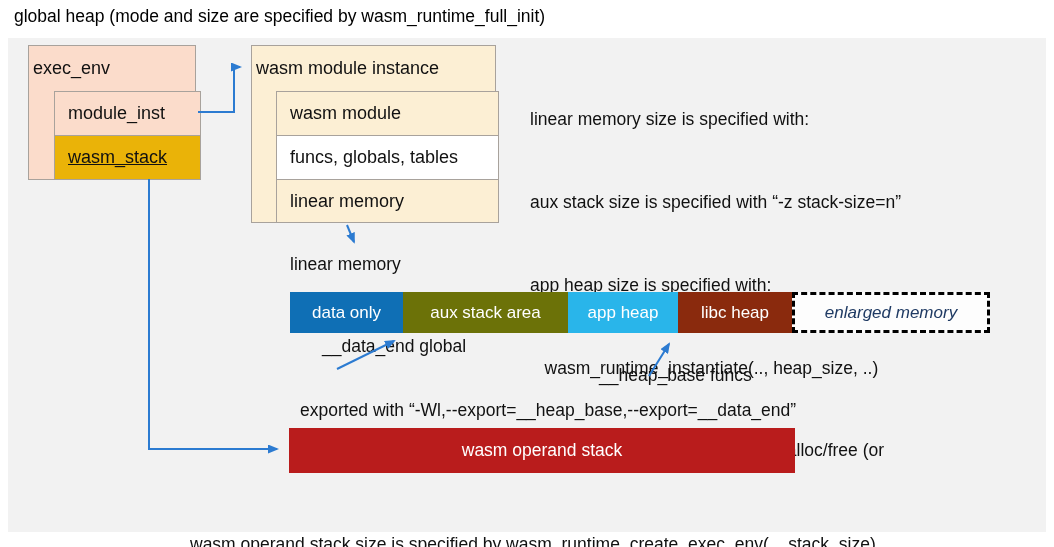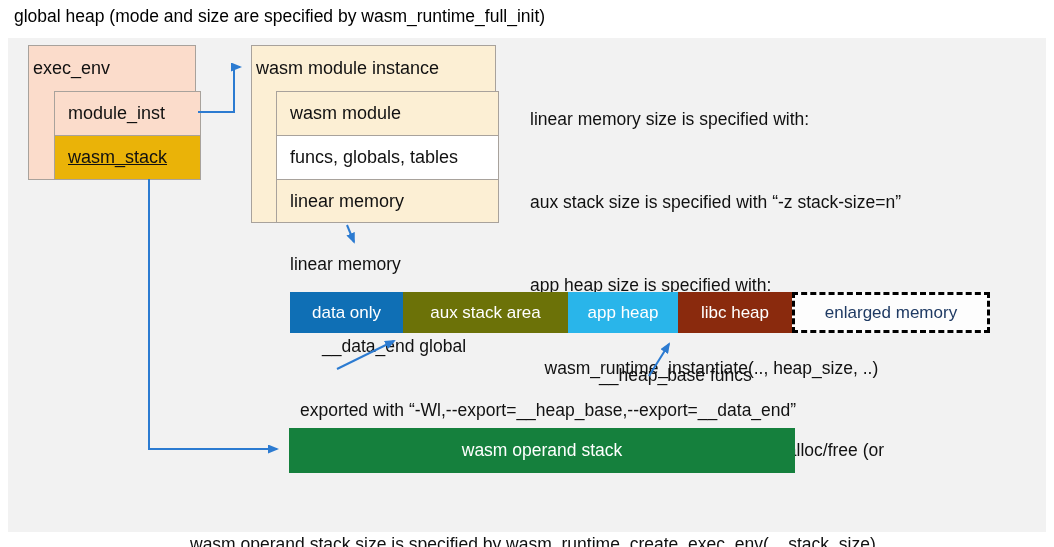--- a/index.html
+++ b/index.html
@@ -92,29 +92,29 @@
   </div>
   <div class="mem-seg seg1" style="background: rgb(108, 114, 8); color: rgb(255, 255, 255);">
     <span>aux stack area</span>
   </div>
   <div class="mem-seg seg2" style="background: rgb(41, 181, 234); color: rgb(255, 255, 255);">
     <span>app heap</span>
   </div>
   <div class="mem-seg seg3" style="background: rgb(138, 42, 13); color: rgb(255, 255, 255);">
     <span>libc heap</span>
   </div>
-  <div class="mem-seg seg4" style="background: rgb(253, 253, 253); color: rgb(31, 58, 99);">
+  <div class="mem-seg seg4" style="background: rgb(253, 253, 253); color: rgb(31, 58, 99); font-style: italic;">
     <span>enlarged memory</span>
   </div>
 
   <div class="ann ann-dataend">__data_end global</div>
   <div class="ann ann-heapbase">__heap_base funcs</div>
   <div class="ann ann-exported">exported with “-Wl,--export=__heap_base,--export=__data_end”</div>
 
-  <div class="operand-box" style="background: #15803d;">
+  <div class="operand-box" style="background: #b91c1c;">
     <span>wasm operand stack</span>
   </div>
 
   <div class="bottom-notes">
     <div>wasm operand stack size is specified by wasm_runtime_create_exec_env(.., stack_size)</div>
     
   </div>
 
   <svg class="arrows" viewBox="0 0 1054 547">
     <defs>

